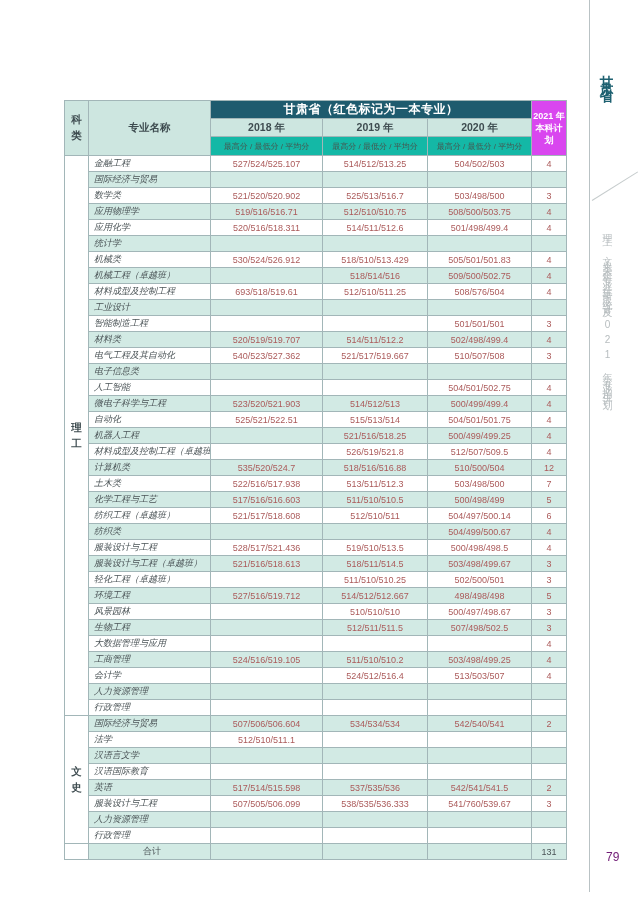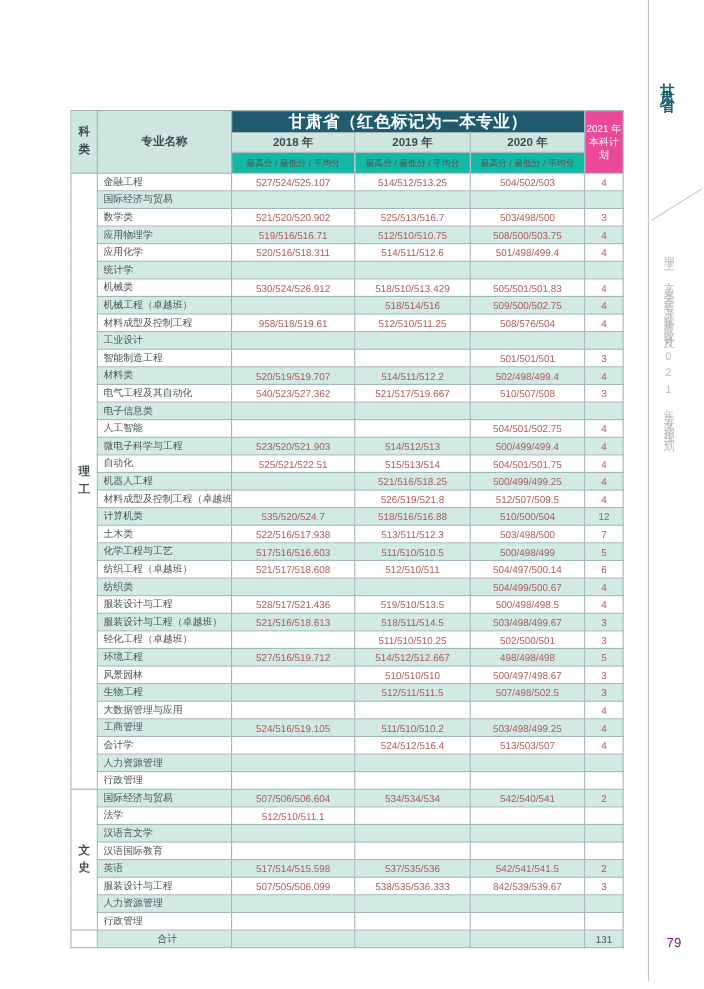--- a/index.html
+++ b/index.html
@@ -22,27 +22,27 @@
     writing-mode:vertical-rl;text-orientation:upright;
     color:#b7bdbf;font-size:10px;letter-spacing:4px;
   }
   .page-number{position:absolute;left:606px;top:850px;font-size:12px;color:#701a75;}
   
   .table-wrap{position:absolute;left:64px;top:100px;}
   table{border-collapse:collapse;table-layout:fixed;width:502px;border:1px solid #8aa2a5;}
   th,td{border:1px solid #a2b6b8;padding:0;overflow:hidden;white-space:nowrap;text-align:center;vertical-align:middle;}
   thead th{font-weight:bold;}
   .cat-head,.major-head{background:#cde6e0;color:#3e4c50;font-size:10.5px;}
-  .banner{background:#1e5b6e;color:#ffffff;font-size:15px;height:17px;letter-spacing:0.5px;margin-top:40px;}
-  .plan-head{background:#ec4899;color:#ffffff;font-size:9px;line-height:1.35;white-space:normal;font-weight:normal;}
+  .banner{background:#1e5b6e;color:#ffffff;font-size:12px;height:17px;letter-spacing:0.5px;margin-top:40px;}
+  .plan-head{background:#d946ef;color:#ffffff;font-size:9px;line-height:1.35;white-space:normal;font-weight:bold;}
   .year{background:#cde6e0;color:#3e4c50;font-size:10.5px;height:17px;margin-left:32px;}
   .score-label{background:#14b8a6;color:#47554f;font-size:8px;height:18px;font-weight:normal;}
   tbody td{height:15px;font-size:9px;background:#ffffff;}
   tbody tr.alt td{background:#d2eae4;}
-  td.major{text-align:left;padding-left:5px;color:#4a5356;}
+  td.major{text-align:left;padding-left:5px;color:#4a5356;font-style:italic;}
   td.score,td.plan{color:#ab5a5a;}
   td.cat-cell{background:#ffffff !important;color:#3e4c50;font-size:10.5px;font-weight:bold;line-height:1.5;}
   .stack{display:inline-block;width:12px;white-space:normal;word-break:break-all;line-height:1.5;}
   td.total-label{text-align:center;padding-left:5px;color:#4a5356;}
   td.total-plan{color:#4a5356;}
 </style>
 </head>
 <body>
 
 <div class="side-rule"></div>
@@ -137,21 +137,21 @@
         </tr>
         <tr class="alt">
           <td class="major">机械工程（卓越班）</td>
           <td class="score"></td>
           <td class="score">518/514/516</td>
           <td class="score">509/500/502.75</td>
           <td class="plan">4</td>
         </tr>
         <tr>
           <td class="major">材料成型及控制工程</td>
-          <td class="score">958/518/519.61</td>
+          <td class="score">693/518/519.61</td>
           <td class="score">512/510/511.25</td>
           <td class="score">508/576/504</td>
           <td class="plan">4</td>
         </tr>
         <tr class="alt">
           <td class="major">工业设计</td>
           <td class="score"></td>
           <td class="score"></td>
           <td class="score"></td>
           <td class="plan"></td>
@@ -364,21 +364,21 @@
           <td class="major">英语</td>
           <td class="score">517/514/515.598</td>
           <td class="score">537/535/536</td>
           <td class="score">542/541/541.5</td>
           <td class="plan">2</td>
         </tr>
         <tr>
           <td class="major">服装设计与工程</td>
           <td class="score">507/505/506.099</td>
           <td class="score">538/535/536.333</td>
-          <td class="score">842/539/539.67</td>
+          <td class="score">541/760/539.67</td>
           <td class="plan">3</td>
         </tr>
         <tr class="alt">
           <td class="major">人力资源管理</td>
           <td class="score"></td>
           <td class="score"></td>
           <td class="score"></td>
           <td class="plan"></td>
         </tr>
         <tr>

